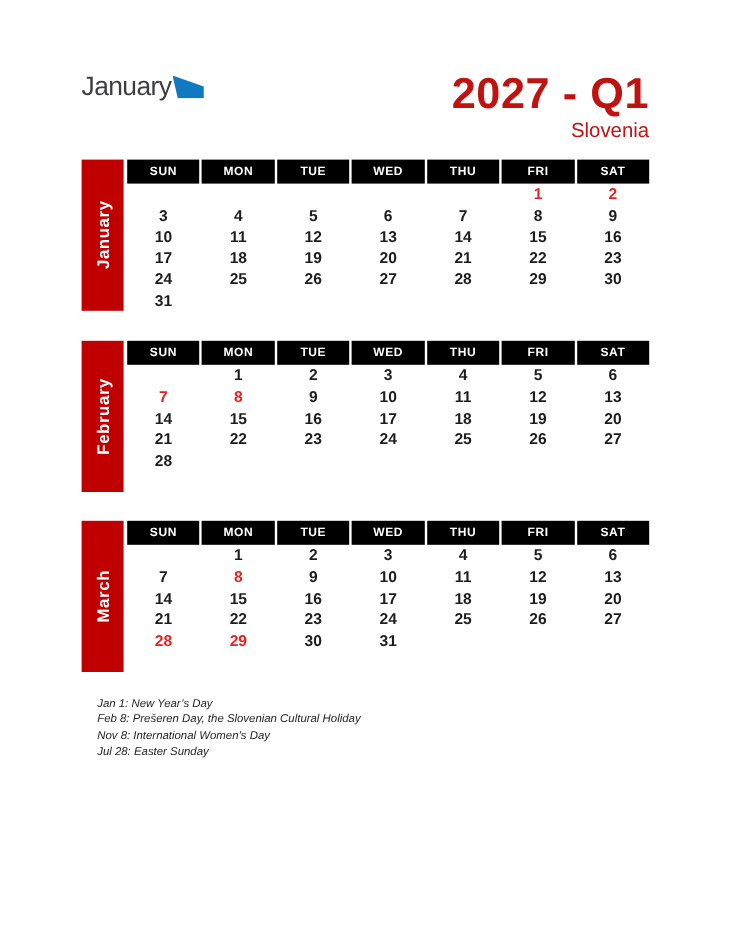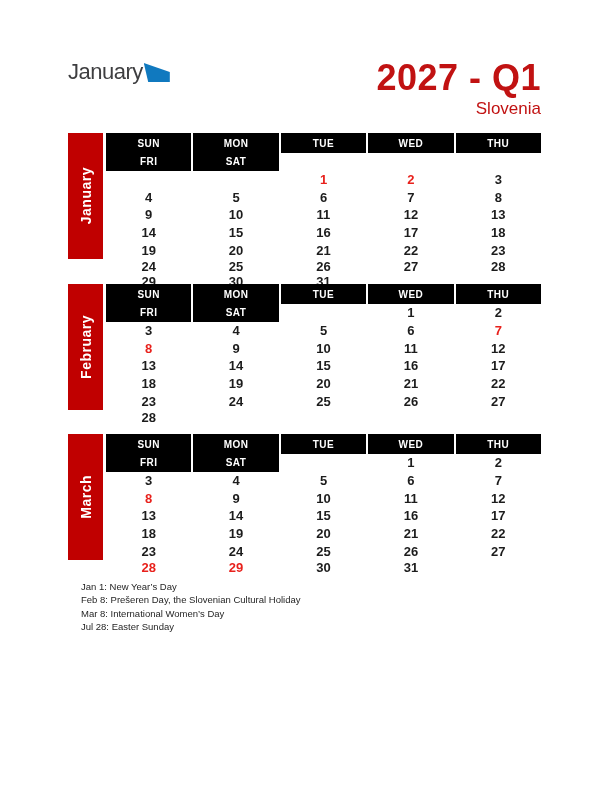--- a/index.html
+++ b/index.html
@@ -49,38 +49,38 @@
     display: flex; align-items: center; justify-content: center;
   }
   .month-bar-label {
     writing-mode: vertical-rl; transform: rotate(180deg);
     color: #ffffff; font-weight: bold; font-size: 14px; letter-spacing: 0.5px;
   }
 
   .month-grid {
     margin-left: 3px; flex: 1;
     display: grid;
-    grid-template-columns: repeat(5, 1fr);
+    grid-template-columns: repeat(7, 1fr);
     grid-template-rows: 20px repeat(6, 17.7px);
     column-gap: 2px;
   }
   .weekday-cell {
     background: #000000; color: #ffffff;
     font-size: 10px; font-weight: bold; letter-spacing: 0.5px;
     display: flex; align-items: center; justify-content: center;
   }
   .day {
     display: flex; align-items: center; justify-content: center;
     font-size: 13px; font-weight: bold; color: #1c1c1c;
   }
   .day.holiday { color: #e8211c; }
 
   
   .holiday-list { position: absolute; left: 81px; top: 580px; }
-  .holiday-line { font-size: 9.5px; line-height: 13.4px; color: #1f1f1f; }
+  .holiday-line { font-size: 9.5px; line-height: 13.4px; color: #1f1f1f; font-style: italic; }
 </style>
 </head>
 <body>
 
 <div class="logo">
   <div class="logo-line1">
     <span class="logo-general">January</span><span class="logo-triangle"></span>
   </div>
 </div>
 
@@ -256,15 +256,15 @@
       <div class="day"></div>
       <div class="day"></div>
       <div class="day"></div>
       <div class="day"></div>
     </div>
 </div>
 
 <div class="holiday-list">
     <div class="holiday-line">Jan 1: New Year’s Day</div>
     <div class="holiday-line">Feb 8: Prešeren Day, the Slovenian Cultural Holiday</div>
-    <div class="holiday-line">Mar 8: International Women’s Day</div>
+    <div class="holiday-line">Nov 8: International Women’s Day</div>
     <div class="holiday-line">Jul 28: Easter Sunday</div>
   </div>
 
 </body></html>

